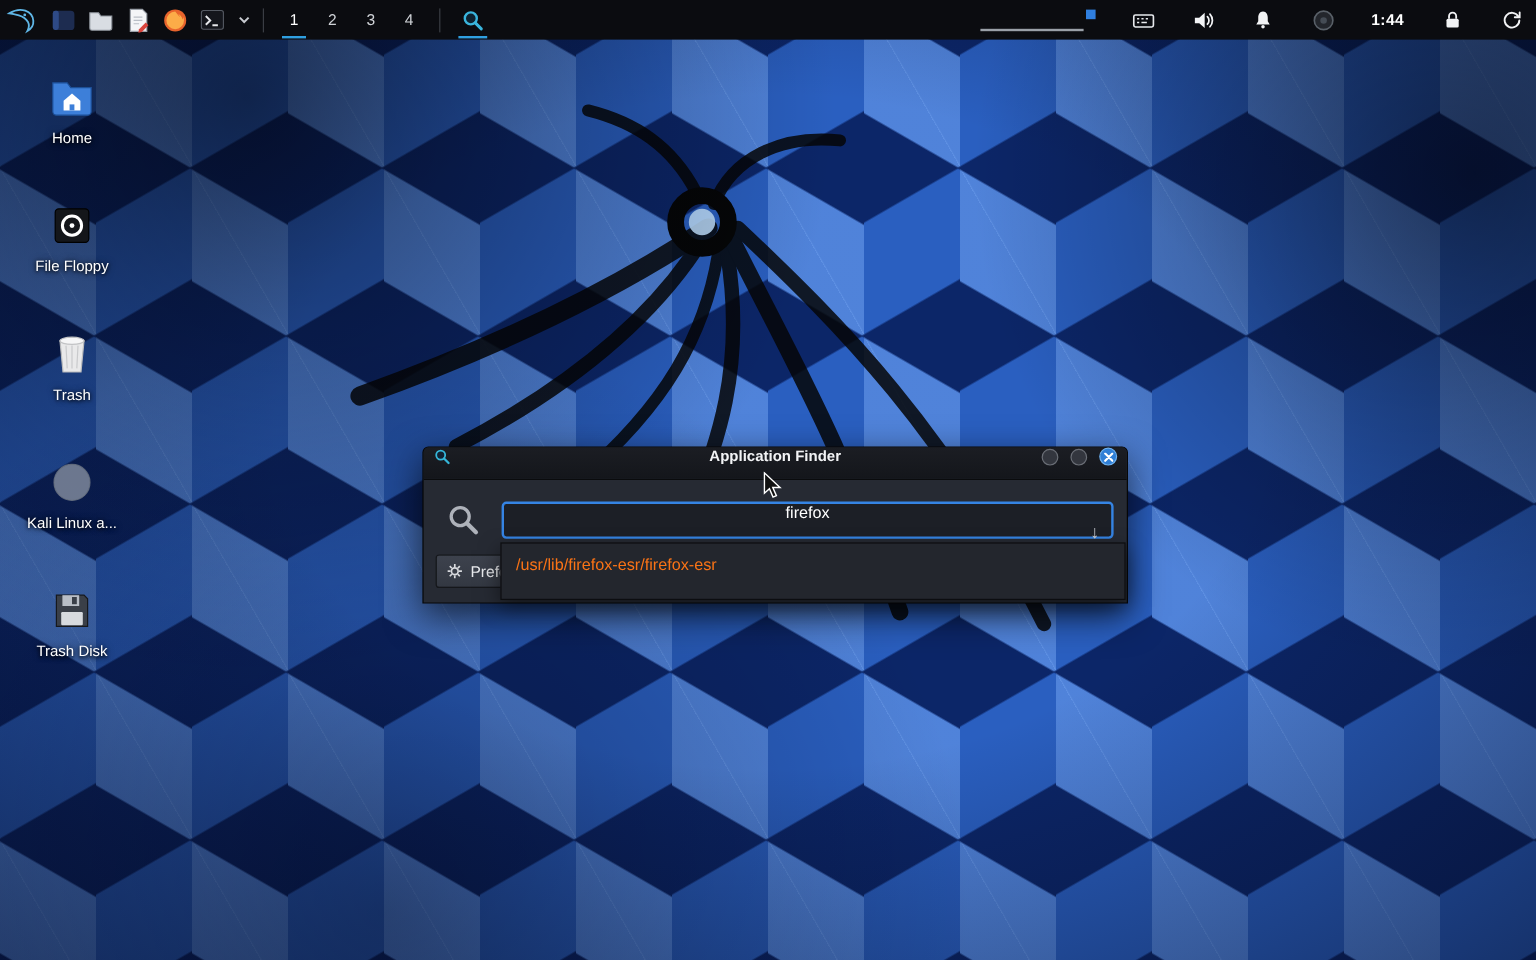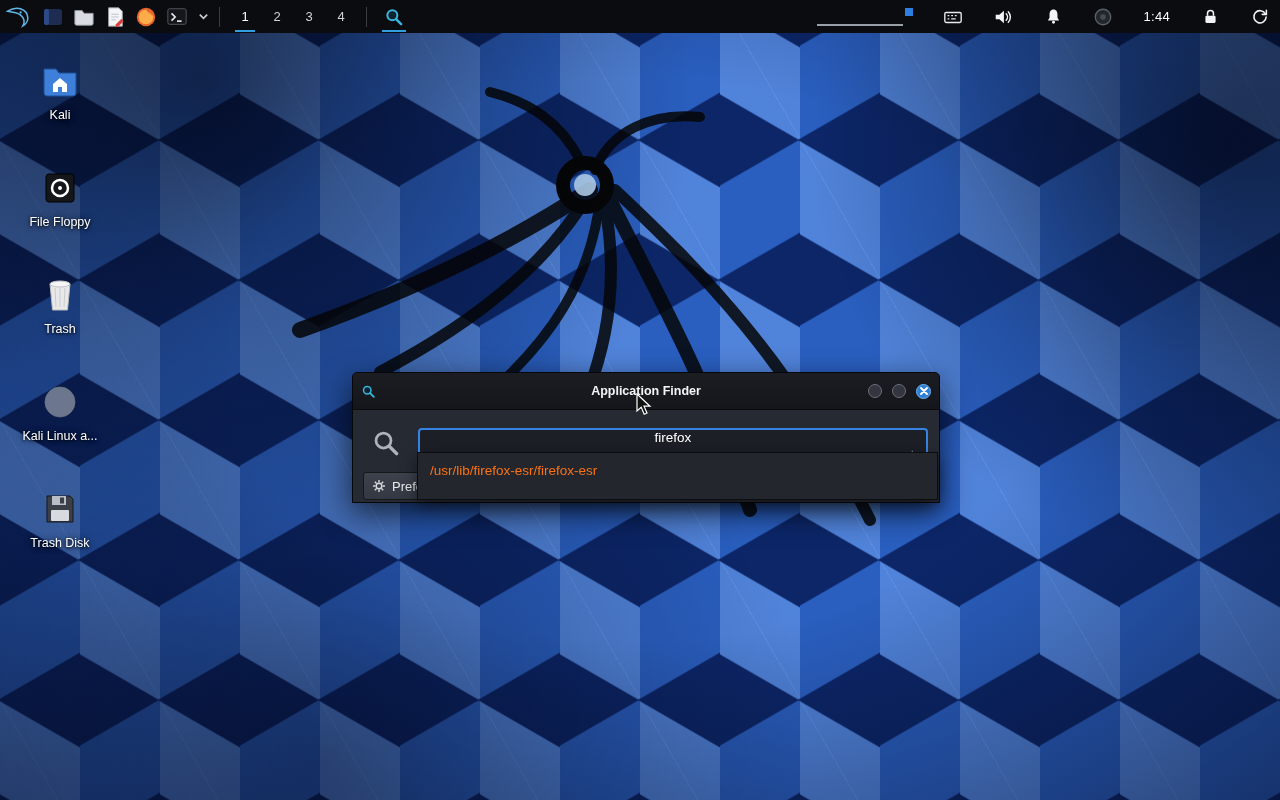--- a/index.html
+++ b/index.html
@@ -37,43 +37,43 @@
   }
   .p-btn { height:33px; display:flex; align-items:center; justify-content:center; padding:0 5px; position:relative; }
   .launchers { display:flex; align-items:center; gap:7px; margin-left:6px; }
   .launch-ic { width:24px; height:24px; display:flex; align-items:center; justify-content:center; }
   .sep { width:1px; height:20px; background:#3a3d44; margin:0 9px; }
   .ws { width:32px; height:33px; display:flex; align-items:center; justify-content:center; color:#cfd2d6; position:relative; }
   .ws.active { color:#ffffff; }
   .ws.active::after, .task-underline::after {
     content:""; position:absolute; left:6px; right:6px; bottom:1px; height:2px; background:#2f9fe0;
   }
-  .tray { margin-left:auto; display:flex; align-items:center; gap:30px; padding-right:10px; }
+  .tray { margin-left:auto; display:flex; align-items:center; gap:30px; padding-right:10px;font-weight:bold; }
   .tray-ic { width:20px; height:20px; display:flex; align-items:center; justify-content:center; }
   .plugin-box { position:relative; width:96px; height:21px; }
   .plugin-box .baseline { position:absolute; left:0; right:10px; bottom:1px; height:2px; background:#9aa0a8; }
   .plugin-box .bluesq { position:absolute; right:0; top:2px; width:8px; height:8px; background:#2f7fe0; }
   .clock { color:#ffffff; font-size:13px; letter-spacing:.3px; }
 
   
   .desk-item { position:absolute; left:10px; width:100px; text-align:center; cursor:default; }
   .desk-item .ic { width:42px; height:42px; margin:0 auto 6px; display:flex; align-items:center; justify-content:center; }
   .desk-item .lbl { color:#ffffff; font-size:12.5px; text-shadow:0 1px 3px rgba(0,0,0,.95), 0 0 6px rgba(0,0,0,.7); }
 
   
   #finder-window {
     position:absolute; left:352px; top:372px; width:588px; height:131px;
     border:1px solid #060708; border-radius:5px 5px 0 0;
     box-shadow:0 10px 30px rgba(0,0,0,.65);
     z-index:50; background:#262a33;
   }
   #finder-titlebar {
-    height:37px; background:linear-gradient(#1b1d23,#14161b);
+    height:27px; background:linear-gradient(#1b1d23,#14161b);
     border-bottom:1px solid #0a0b0d; border-radius:4px 4px 0 0;
-    display:flex; align-items:center; padding:0 8px; position:relative;
+    display:flex; align-items:flex-start; padding:0 8px; position:relative;
   }
   #finder-title {
     position:absolute; left:0; right:0; text-align:center;
     color:#f2f3f5; font-size:12.5px; font-weight:bold; pointer-events:none;
   }
   .win-btns { margin-left:auto; display:flex; align-items:center; gap:10px; z-index:2; }
   .win-circle { width:14px; height:14px; border-radius:50%; background:#33363e; border:1px solid #6a6e76; }
   .win-close { width:15px; height:15px; border-radius:50%; background:#2f7fd6; border:1px solid #6db1f0; display:flex; align-items:center; justify-content:center; }
   #finder-body { position:relative; height:103px; }
   #big-search-icon { position:absolute; left:18px; top:18px; }
@@ -128,21 +128,21 @@
   <div id="wallpaper-shade"></div>
 
   <div class="desk-item" style="top:60px">
     <div class="ic">
       <svg width="40" height="40" viewBox="0 0 40 40">
         <path d="M4 8 h12 l3 4 h17 v20 a3 3 0 0 1 -3 3 H7 a3 3 0 0 1 -3 -3 Z" fill="#3d7fd9" stroke="#1d4f96"></path>
         <path d="M13 23 l7 -6 7 6 v8 h-14 Z" fill="#ffffff"></path>
         <rect x="18" y="26" width="4" height="5" fill="#3d7fd9"></rect>
       </svg>
     </div>
-    <div class="lbl">Kali</div>
+    <div class="lbl">Home</div>
   </div>
 
   <div class="desk-item" style="top:167px">
     <div class="ic">
       <svg width="38" height="38" viewBox="0 0 38 38">
         <rect x="5" y="5" width="28" height="28" rx="3" fill="#14161a" stroke="#000"></rect>
         <circle cx="19" cy="19" r="8" fill="none" stroke="#ffffff" stroke-width="2.5"></circle>
         <circle cx="19" cy="19" r="2" fill="#ffffff"></circle>
       </svg>
     </div>

